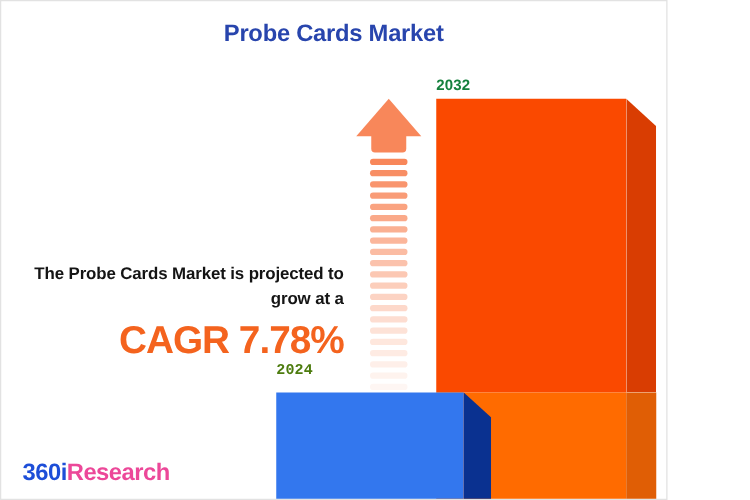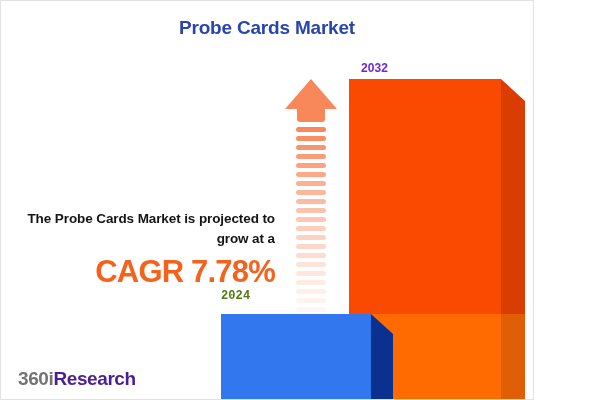--- a/index.html
+++ b/index.html
@@ -63,22 +63,22 @@
   
   #logo {
     position: absolute;
     left: 17px;
     top: 367px;
     font-size: 19px;
     font-weight: bold;
     letter-spacing: -0.4px;
     white-space: nowrap;
   }
-  .logo-360 { color: #737373; }
-  .logo-research { color: #4c1d95; text-align: center; }
+  .logo-360 { color: #1d4ed8; }
+  .logo-research { color: #ec4899; text-align: center; }
 
   
   #growth-arrow {
     position: absolute;
     left: 284px;
     top: 78px;
     width: 52px;
     height: 218px;
   }
   #arrow-head {
@@ -155,23 +155,22 @@
     width: 24px;
     height: 87px;
     background: #e05e05;
   }
   #label-2032 {
     position: absolute;
     left: 348px;
     top: 60px;
     font-size: 12px;
     font-weight: bold;
-    color: #6d28d9;
+    color: #15803d;
     letter-spacing: 0.1px;
-    margin-left: 12px;
   }
   #value-2032 {
     position: absolute;
     left: 348px;
     top: 98px;
     width: 152px;
     text-align: center;
     font-size: 12.5px;
     font-weight: bold;
     color: #ffffff;

